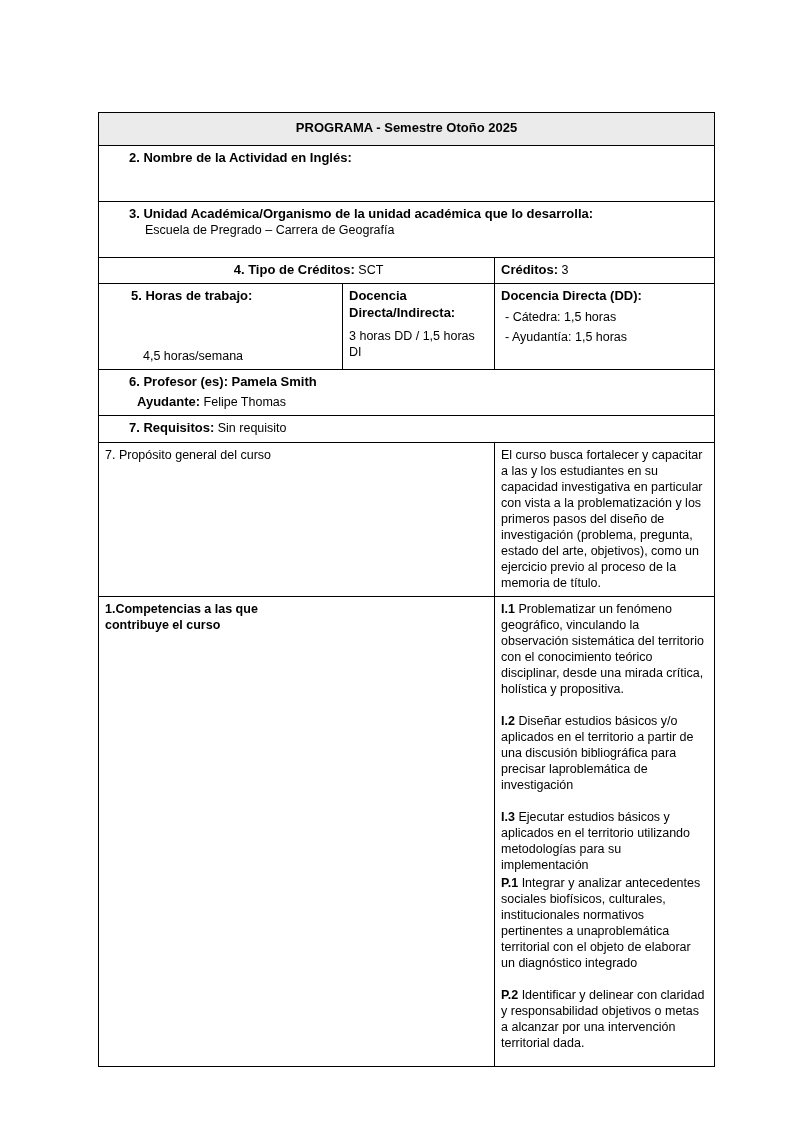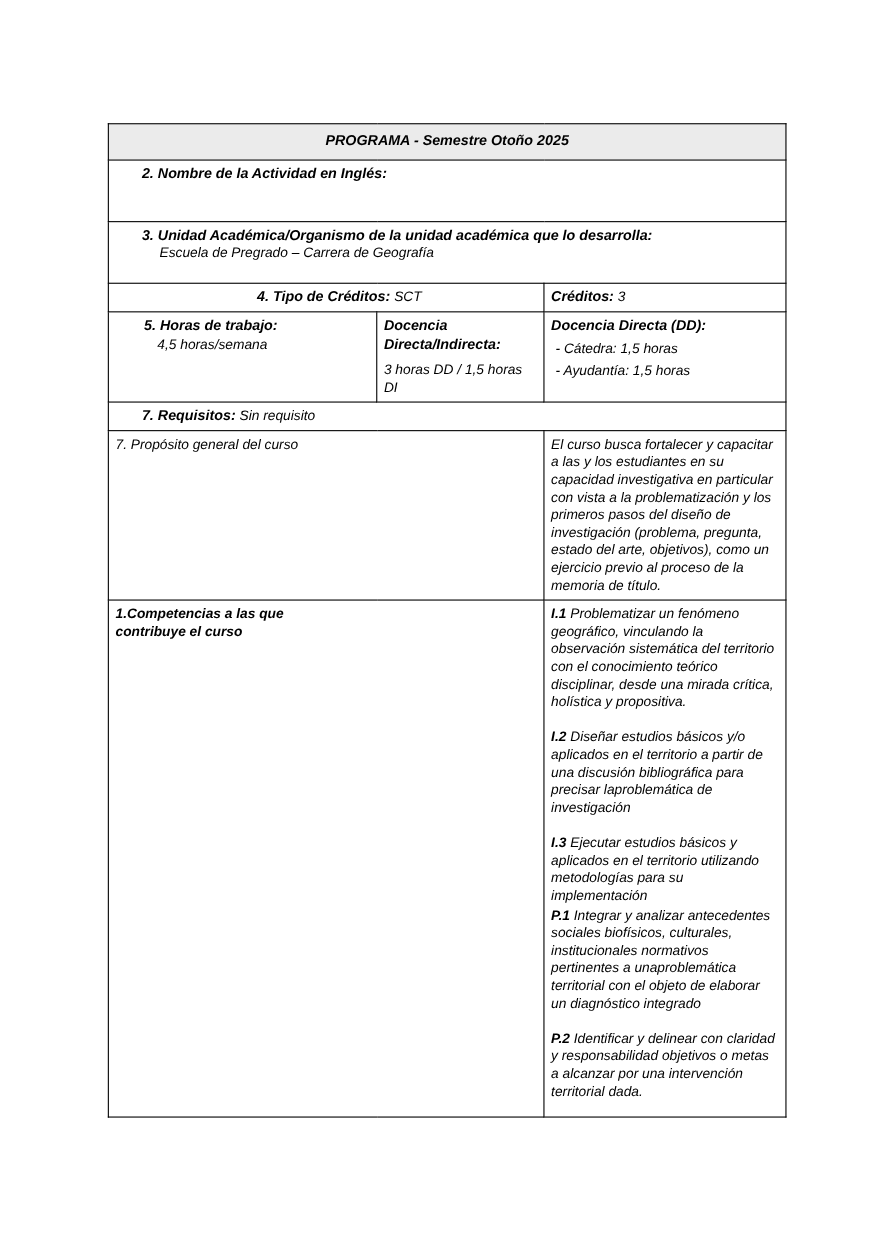--- a/index.html
+++ b/index.html
@@ -13,21 +13,20 @@
     font-family: "Liberation Sans", sans-serif;
     color: #000000;
     position: relative;
   }
   .page {
     position: absolute;
     left: 0; top: 0;
     width: 800px;
     height: 1130px;
     background: #ffffff;
-    font-style: italic;
   }
   .doc-table {
     position: absolute;
     left: 98px;
     top: 112px;
     width: 616px;
     border-collapse: collapse;
     table-layout: fixed;
   }
   .doc-table td {
@@ -56,21 +55,21 @@
     font-weight: normal;
     font-size: 12.5px;
   }
   .tall-1 { height: 46px; }
   .tall-2 { height: 46px; margin-left: 24px; }
   .tall-3 { height: 46px; margin-left: 16px; }
   .cell-pad-more { padding-top: 6px; }
   .tipo-cell { padding-left: 22px; text-align: center; }
   .creditos-cell { padding-left: 26px; }
   .horas-label { padding-left: 26px; }
-  .horas-sub { padding-left: 38px; font-weight: normal; }
+  .horas-sub { padding-left: 38px; font-weight: normal; margin-top: 43px; }
   .dd-line { padding-left: 4px; }
   .prof-cell { padding-left: 26px; }
   .req-cell { padding-left: 26px; }
   .prop-left {
     padding-left: 20px;
     padding-top: 6px;
     font-size: 12.5px;
   }
   .prop-right {
     padding: 8px 10px 8px 10px;
@@ -154,20 +153,32 @@
           <div class="row-title">Docencia Directa/Indirecta:</div>
           <div class="sub-line" style="padding-left:0;padding-top:6px">3 horas DD / 1,5 horas DI</div>
         </td>
         <td class="dd-cell">
           <div class="row-title">Docencia Directa (DD):</div>
           <div class="sub-line dd-line" style="padding-top:4px">- Cátedra: 1,5 horas</div>
           <div class="sub-line dd-line" style="padding-top:4px">- Ayudantía: 1,5 horas</div>
         </td>
       </tr>
 
+      <tr>
+        <td colspan="3" class="prof-cell">
+          <div style="padding-left:24px">
+            <span class="row-title">6. Profesor (es):</span>
+            <span class="row-title">Pamela Smith</span>
+          </div>
+          <div style="padding-left:32px;padding-top:3px">
+            <span class="row-title">Ayudante:</span>
+            <span>Felipe Thomas</span>
+          </div>
+        </td>
+      </tr>
 
       <tr>
         <td colspan="3" class="req-cell">
           <span class="row-title" style="padding-left:24px">7. Requisitos:</span>
           <span>Sin requisito</span>
         </td>
       </tr>
 
       <tr>
         <td colspan="2" class="prop-left">

